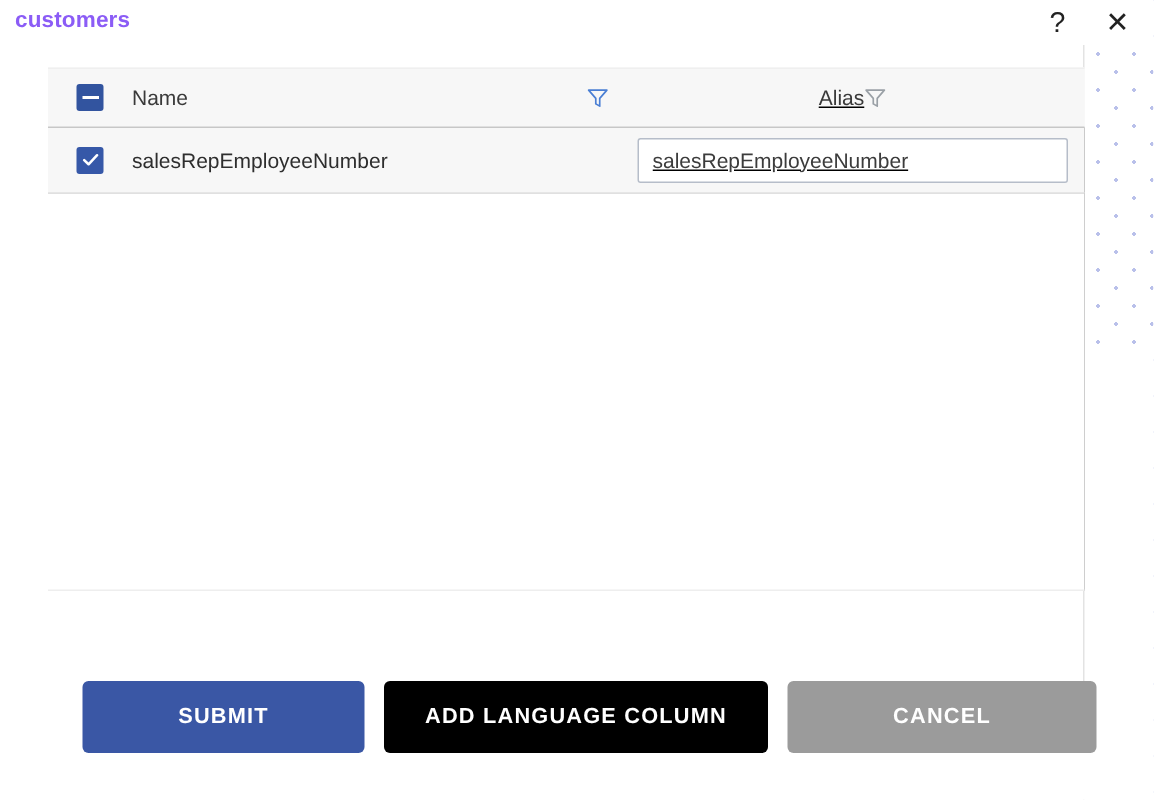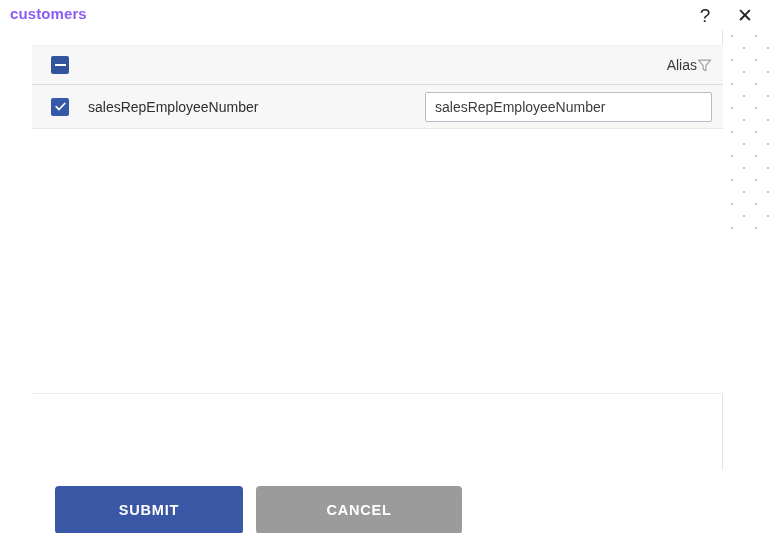--- a/index.html
+++ b/index.html
@@ -140,24 +140,25 @@
     display: flex;
     align-items: center;
     justify-content: space-between;
     padding-right: 8px;
     box-sizing: border-box;
   }
   .col-alias {
     flex: 1 1 auto;
     display: flex;
     align-items: center;
-    justify-content: flex-end;
+    justify-content: center;
     padding-left: 11px;
     padding-right: 11px;
     box-sizing: border-box;
+    text-decoration: underline;
   }
   .col-title {
     font-size: 14px;
     color: #3a3a3a;
   }
 
   
   .cb {
     width: 18px;
     height: 18px;
@@ -218,21 +219,20 @@
   }
 
   
   #actions {
     position: absolute;
     left: 55px;
     top: 454px;
     display: flex;
     gap: 13px;
     align-items: flex-start;
-    margin-top: 32px;
   }
   .btn {
     height: 48px;
     border: none;
     border-radius: 4px;
     color: #ffffff;
     font-size: 14.5px;
     font-weight: bold;
     letter-spacing: 0.8px;
     font-family: "Liberation Sans", sans-serif;
@@ -269,20 +269,28 @@
   </button>
 </div>
 
 <div id="grid">
 
   <div id="grid-head">
     <div class="cell-check">
       <span class="cb cb-indeterminate"></span>
     </div>
 
+    <div class="col-name">
+      <span class="col-title">Name</span>
+      <span>
+        <svg class="funnel" width="15" height="15" viewBox="0 0 16 16" aria-hidden="true">
+          <path d="M1.5 2.2 H14.5 L9.4 8.1 V13.6 L6.6 12.0 V8.1 Z" fill="none" stroke="#4a7fd4" stroke-width="1.2" stroke-linejoin="round"></path>
+        </svg>
+      </span>
+    </div>
 
     <div class="col-alias">
       <span class="col-title">Alias</span>
       <span>
         <svg class="funnel" width="15" height="15" viewBox="0 0 16 16" aria-hidden="true">
           <path d="M1.5 2.2 H14.5 L9.4 8.1 V13.6 L6.6 12.0 V8.1 Z" fill="none" stroke="#9aa0a6" stroke-width="1.2" stroke-linejoin="round"></path>
         </svg>
       </span>
     </div>
   </div>
@@ -305,14 +313,15 @@
         <input class="alias-input" type="text" value="salesRepEmployeeNumber" placeholder="Alias" style="">
       </div>
     </div>
 
     <div id="grid-empty"></div>
   </div>
 </div>
 
 <div id="actions">
   <button class="btn" id="btn-submit">SUBMIT</button>
+  <button class="btn" id="btn-add-lang">ADD LANGUAGE COLUMN</button>
   <button class="btn" id="btn-cancel">CANCEL</button>
 </div>
 
 </body></html>

